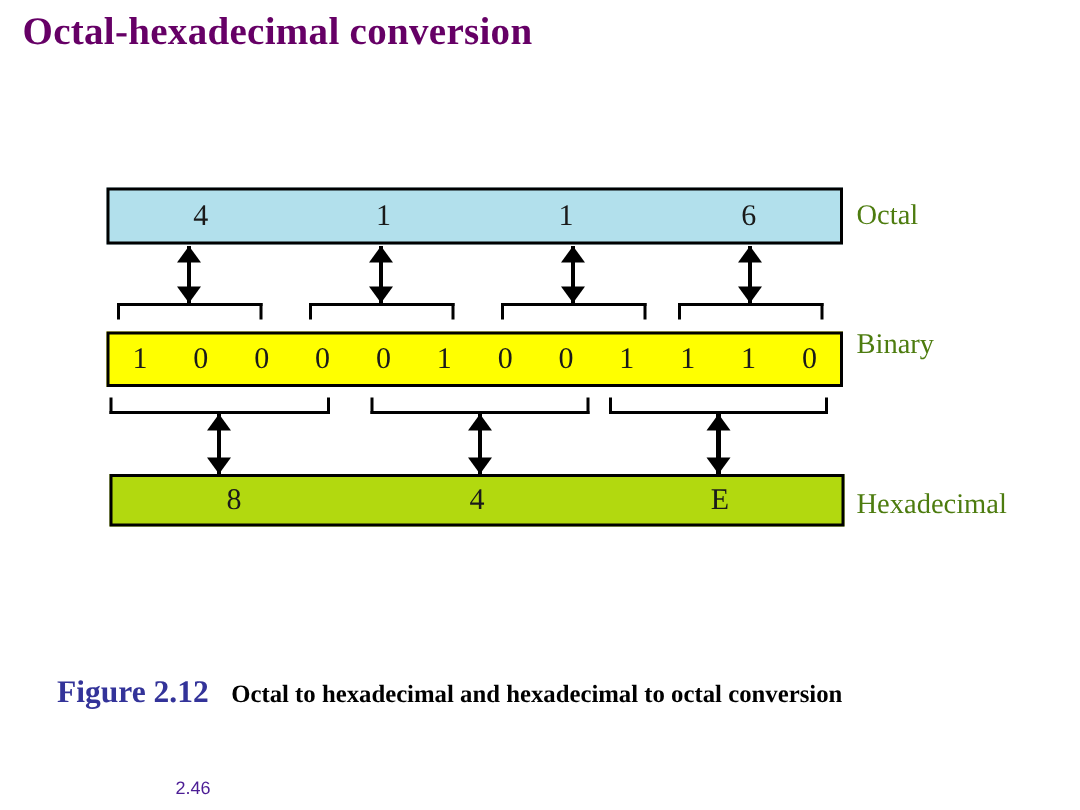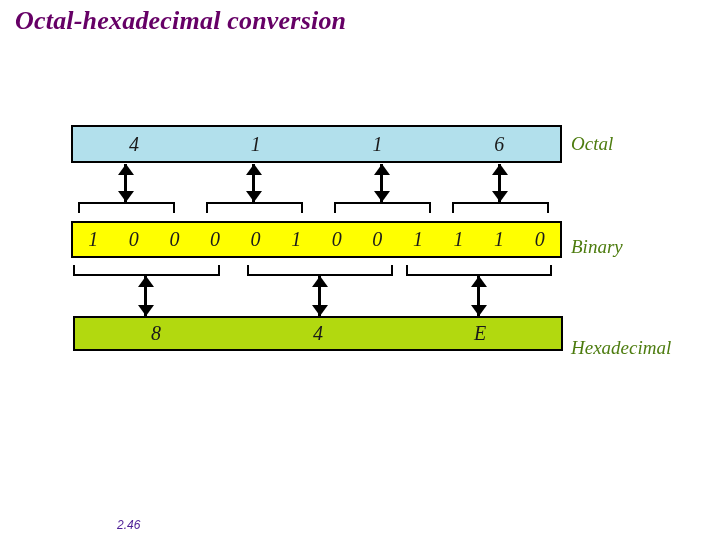--- a/index.html
+++ b/index.html
@@ -1,36 +1,36 @@
 <!DOCTYPE html>
 <html><head>
 <meta charset="utf-8">
 <style>
   html,body { margin:0; padding:0; background:#fff; }
   .slide {
     position:relative; width:720px; height:540px; background:#ffffff;
-    font-family:"Liberation Serif", serif; overflow:hidden;font-style:italic;
+    font-family:"Liberation Serif", serif; overflow:hidden;
   }
   .title {
     position:absolute; left:15px; top:6px; margin:0;
     font-size:26px; font-weight:bold; letter-spacing:0.2px;
   }
   
   .bar {
     position:absolute; display:flex; box-sizing:border-box;
     border:2px solid #000; font-size:20px; color:#1a1a1a;
   }
   .bar .digit { flex:1 1 0; display:flex; align-items:center; justify-content:center; }
   .bar.octal  { left:71px; top:125px; width:491px; height:38px; }
   .bar.binary { left:71px; top:221px; width:491px; height:37px; }
   .bar.hex    { left:73px; top:316px; width:490px; height:35px; }
   .bar-label { position:absolute; left:571px; font-size:19px; color:#4d7c0f; white-space:nowrap; }
   .lbl-octal  { top:133px; }
-  .lbl-binary { top:236px; }
-  .lbl-hex    { top:337px; }
+  .lbl-binary { top:219px; }
+  .lbl-hex    { top:326px; }
   
   .varrow {
     position:absolute; width:16px;
     background:linear-gradient(to right, transparent 0, transparent 6.5px, #000 6.5px, #000 9.5px, transparent 9.5px);
   }
   .varrow::before {
     content:""; position:absolute; top:0; left:0; width:0; height:0;
     border-left:8px solid transparent; border-right:8px solid transparent; border-bottom:11px solid #000;
   }
   .varrow::after {
@@ -112,15 +112,19 @@
     <div class="varrow arr-bot ab3"></div>
 
     <div class="bar hex" style="background-color: rgb(178, 217, 15);">
         <span class="digit">8</span>
         <span class="digit">4</span>
         <span class="digit">E</span>
       </div>
     <div class="bar-label lbl-hex">Hexadecimal</div>
   </div>
 
+  <div class="caption">
+    <span class="fig-label" style="color: rgb(51, 51, 153);">Figure 2.12</span>
+    <span class="fig-text">Octal to hexadecimal and hexadecimal to octal conversion</span>
+  </div>
 
   <div class="page-number">2.46</div>
 </div>
 
 </body></html>

